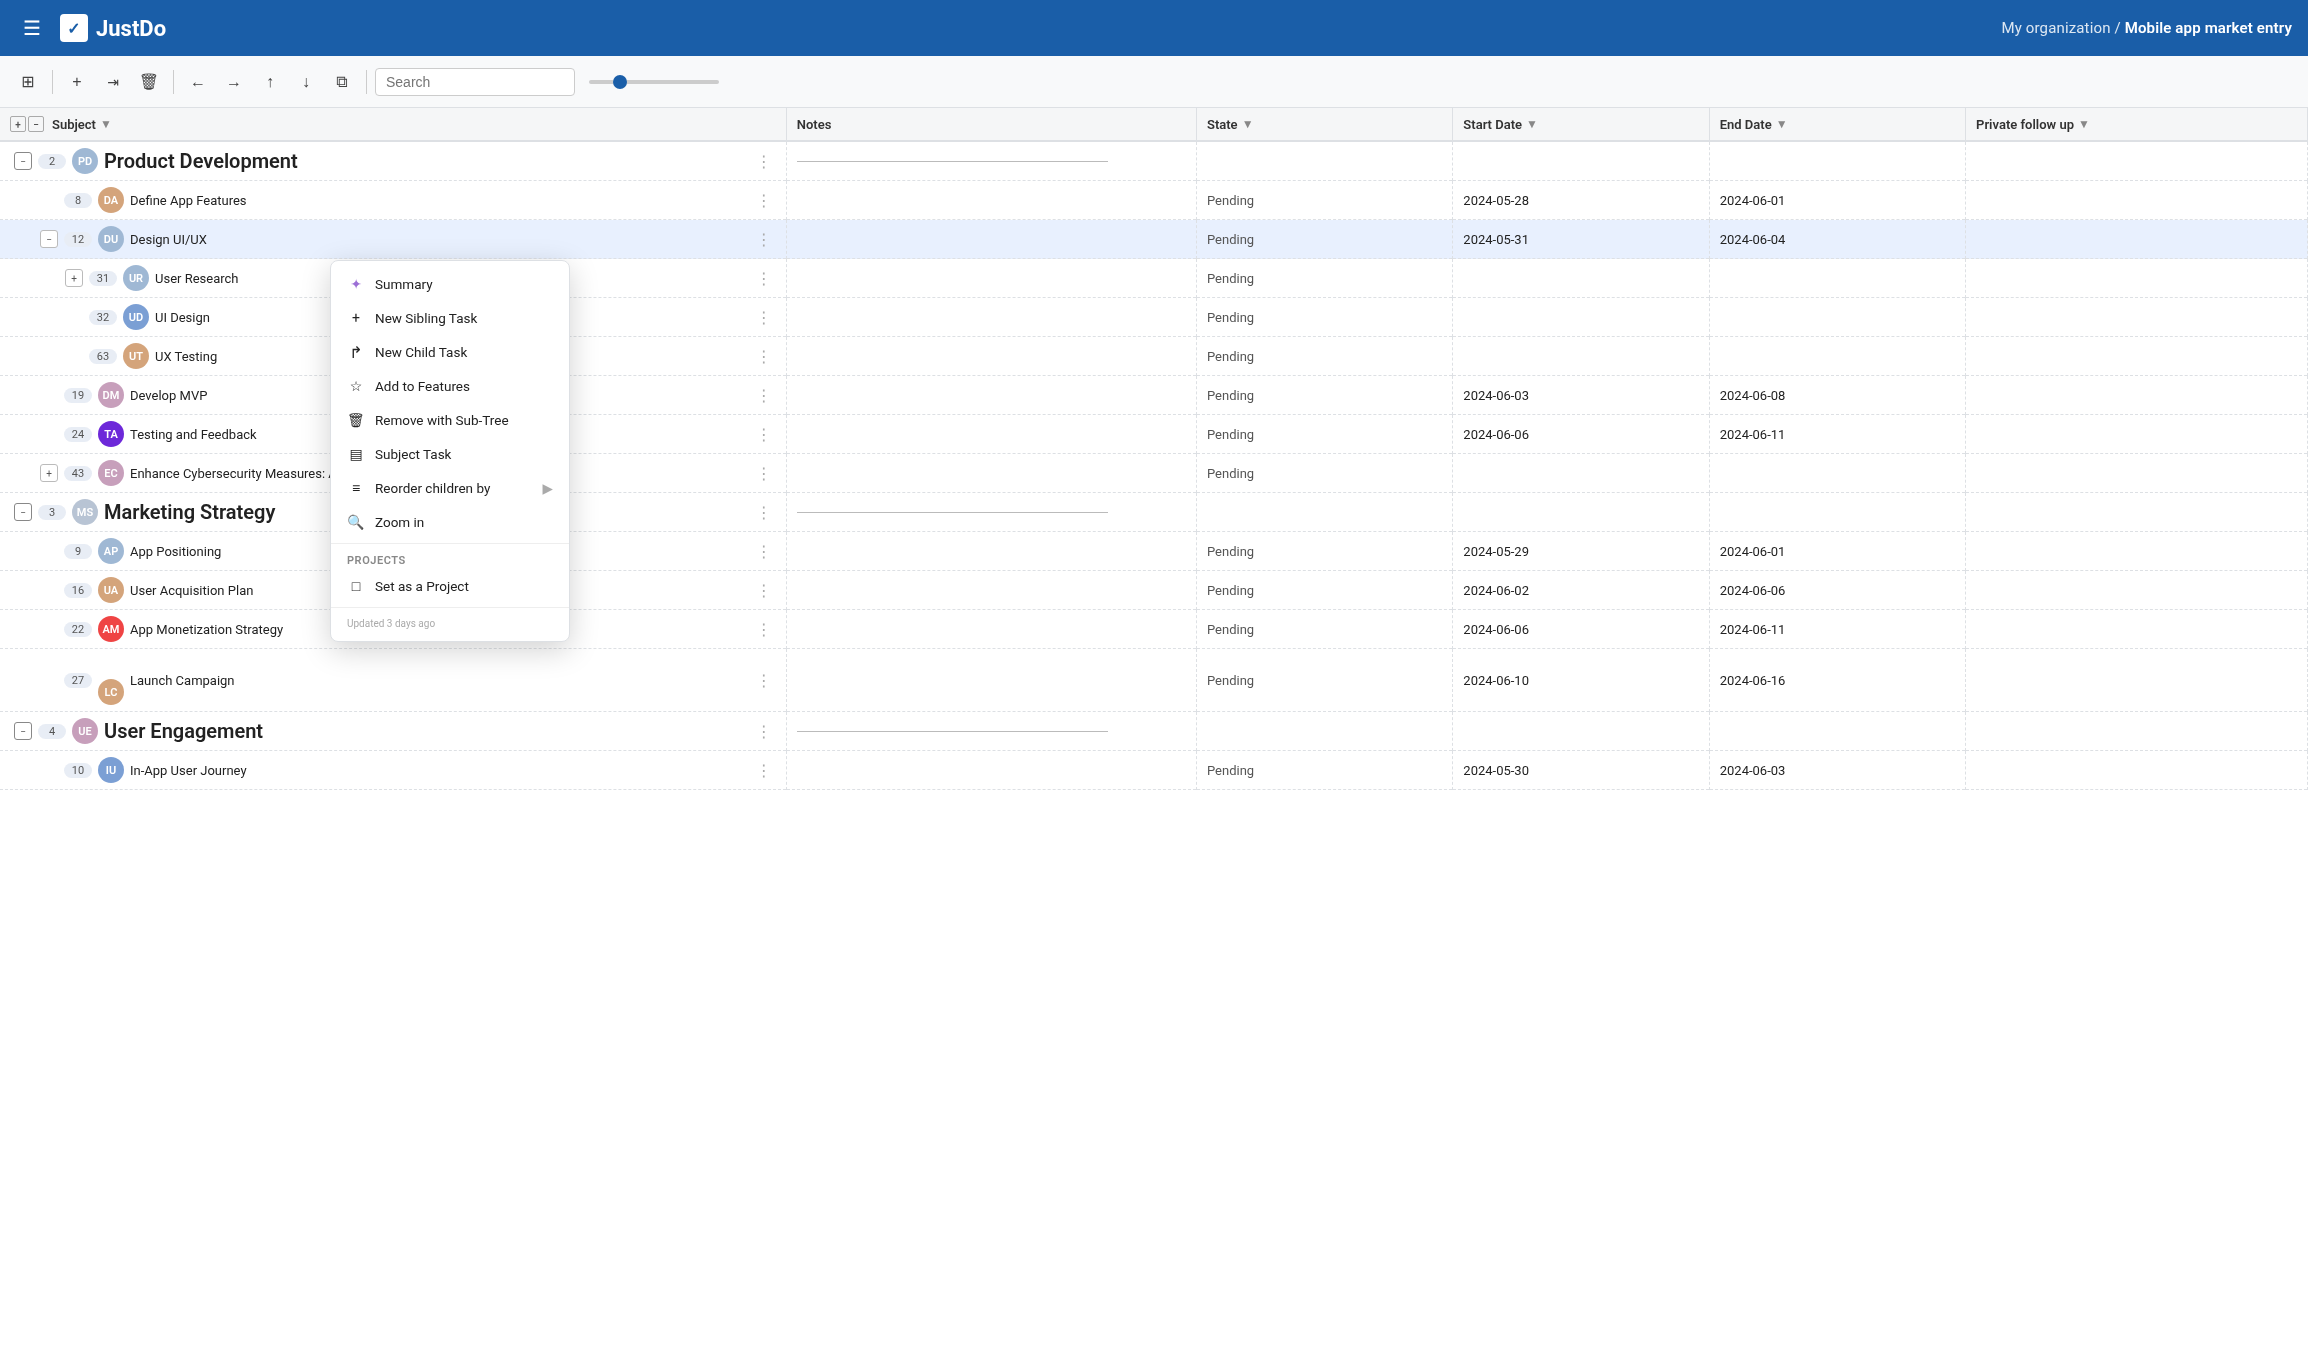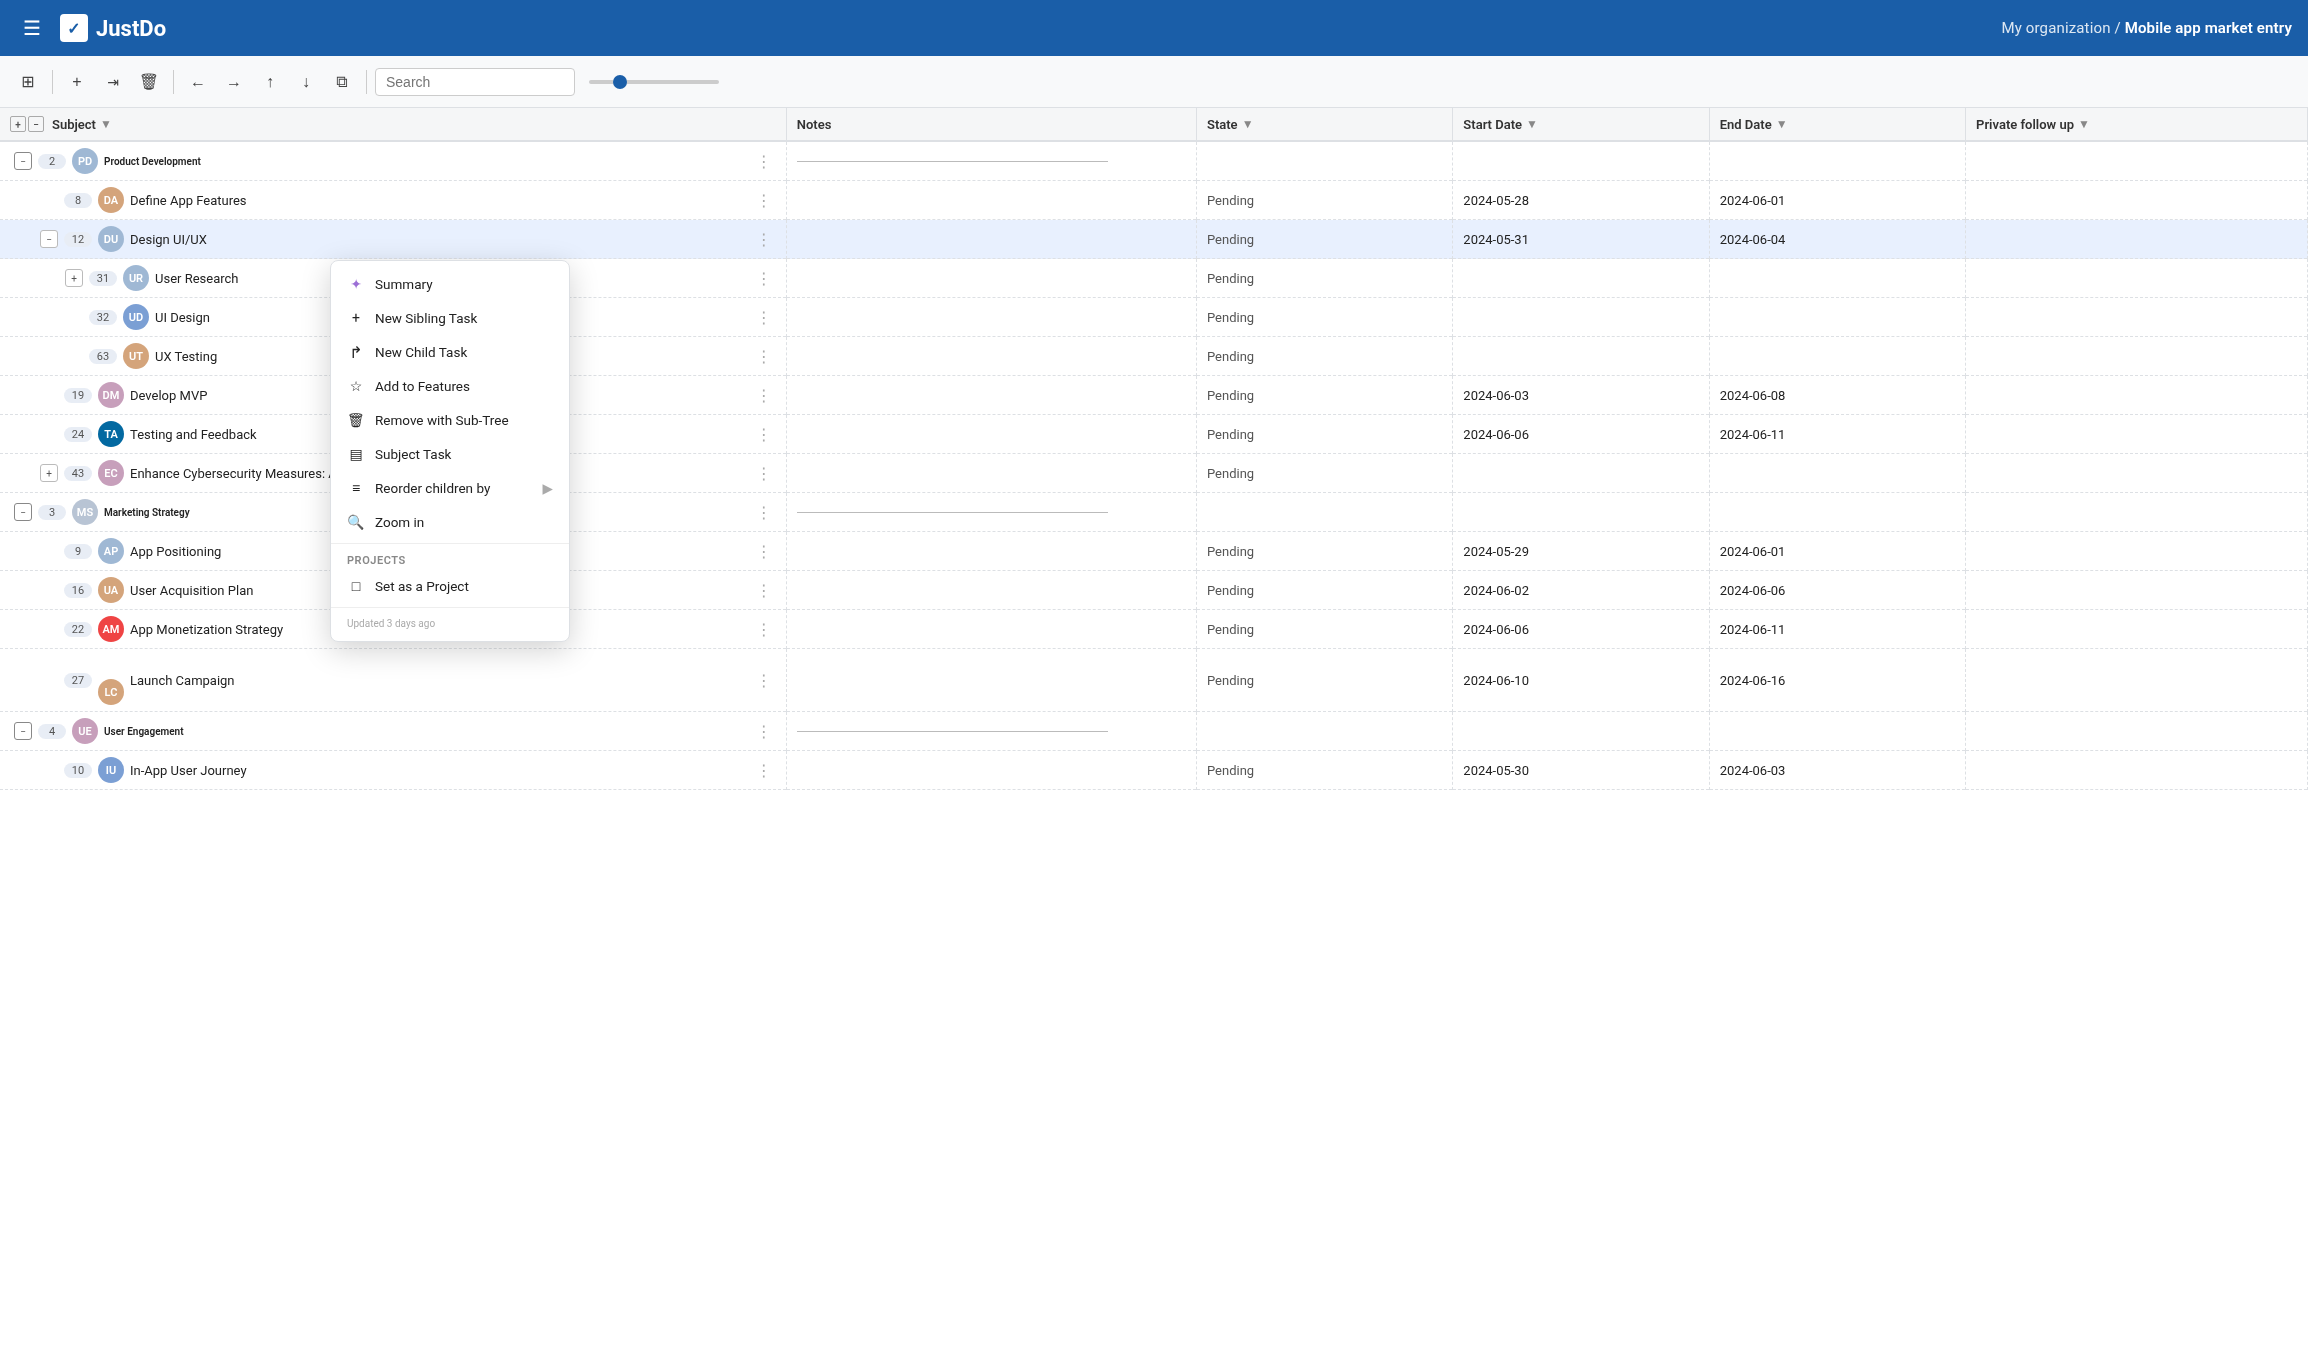--- a/index.html
+++ b/index.html
@@ -198,21 +198,21 @@
       flex-shrink: 0;
       display: flex;
       align-items: center;
       justify-content: center;
       font-size: 11px;
       color: white;
       font-weight: 600;
       overflow: hidden;
     }
     .task-name { font-size: 13px; }
-    .task-name.parent { font-weight: 600; font-size: 10px; }
+    .task-name.parent { font-weight: 600; font-size: 20px; }
     .more-btn {
       color: #aaa;
       cursor: pointer;
       font-size: 16px;
       padding: 0 4px;
     }
 
     
     .state-pending {
       color: #555;
@@ -493,21 +493,21 @@
           <td><span class="state-pending">Pending</span></td>
           <td>2024-06-03</td>
           <td>2024-06-08</td>
           <td></td>
         </tr>
         <tr>
           <td>
             <div class="subject-cell" style="padding-left: 30px;">
               <div class="expand-btn" style="visibility: hidden;"></div>
               <div class="task-num">24</div>
-              <div class="avatar" style="background: #0369a1;">TA</div>
+              <div class="avatar" style="background: #6d28d9;">TA</div>
               <span class="task-name">Testing and Feedback</span>
               <span class="more-btn" style="margin-left: auto;">⋮</span>
             </div>
           </td>
           <td></td>
           <td><span class="state-pending">Pending</span></td>
           <td>2024-06-06</td>
           <td>2024-06-11</td>
           <td></td>
         </tr>

